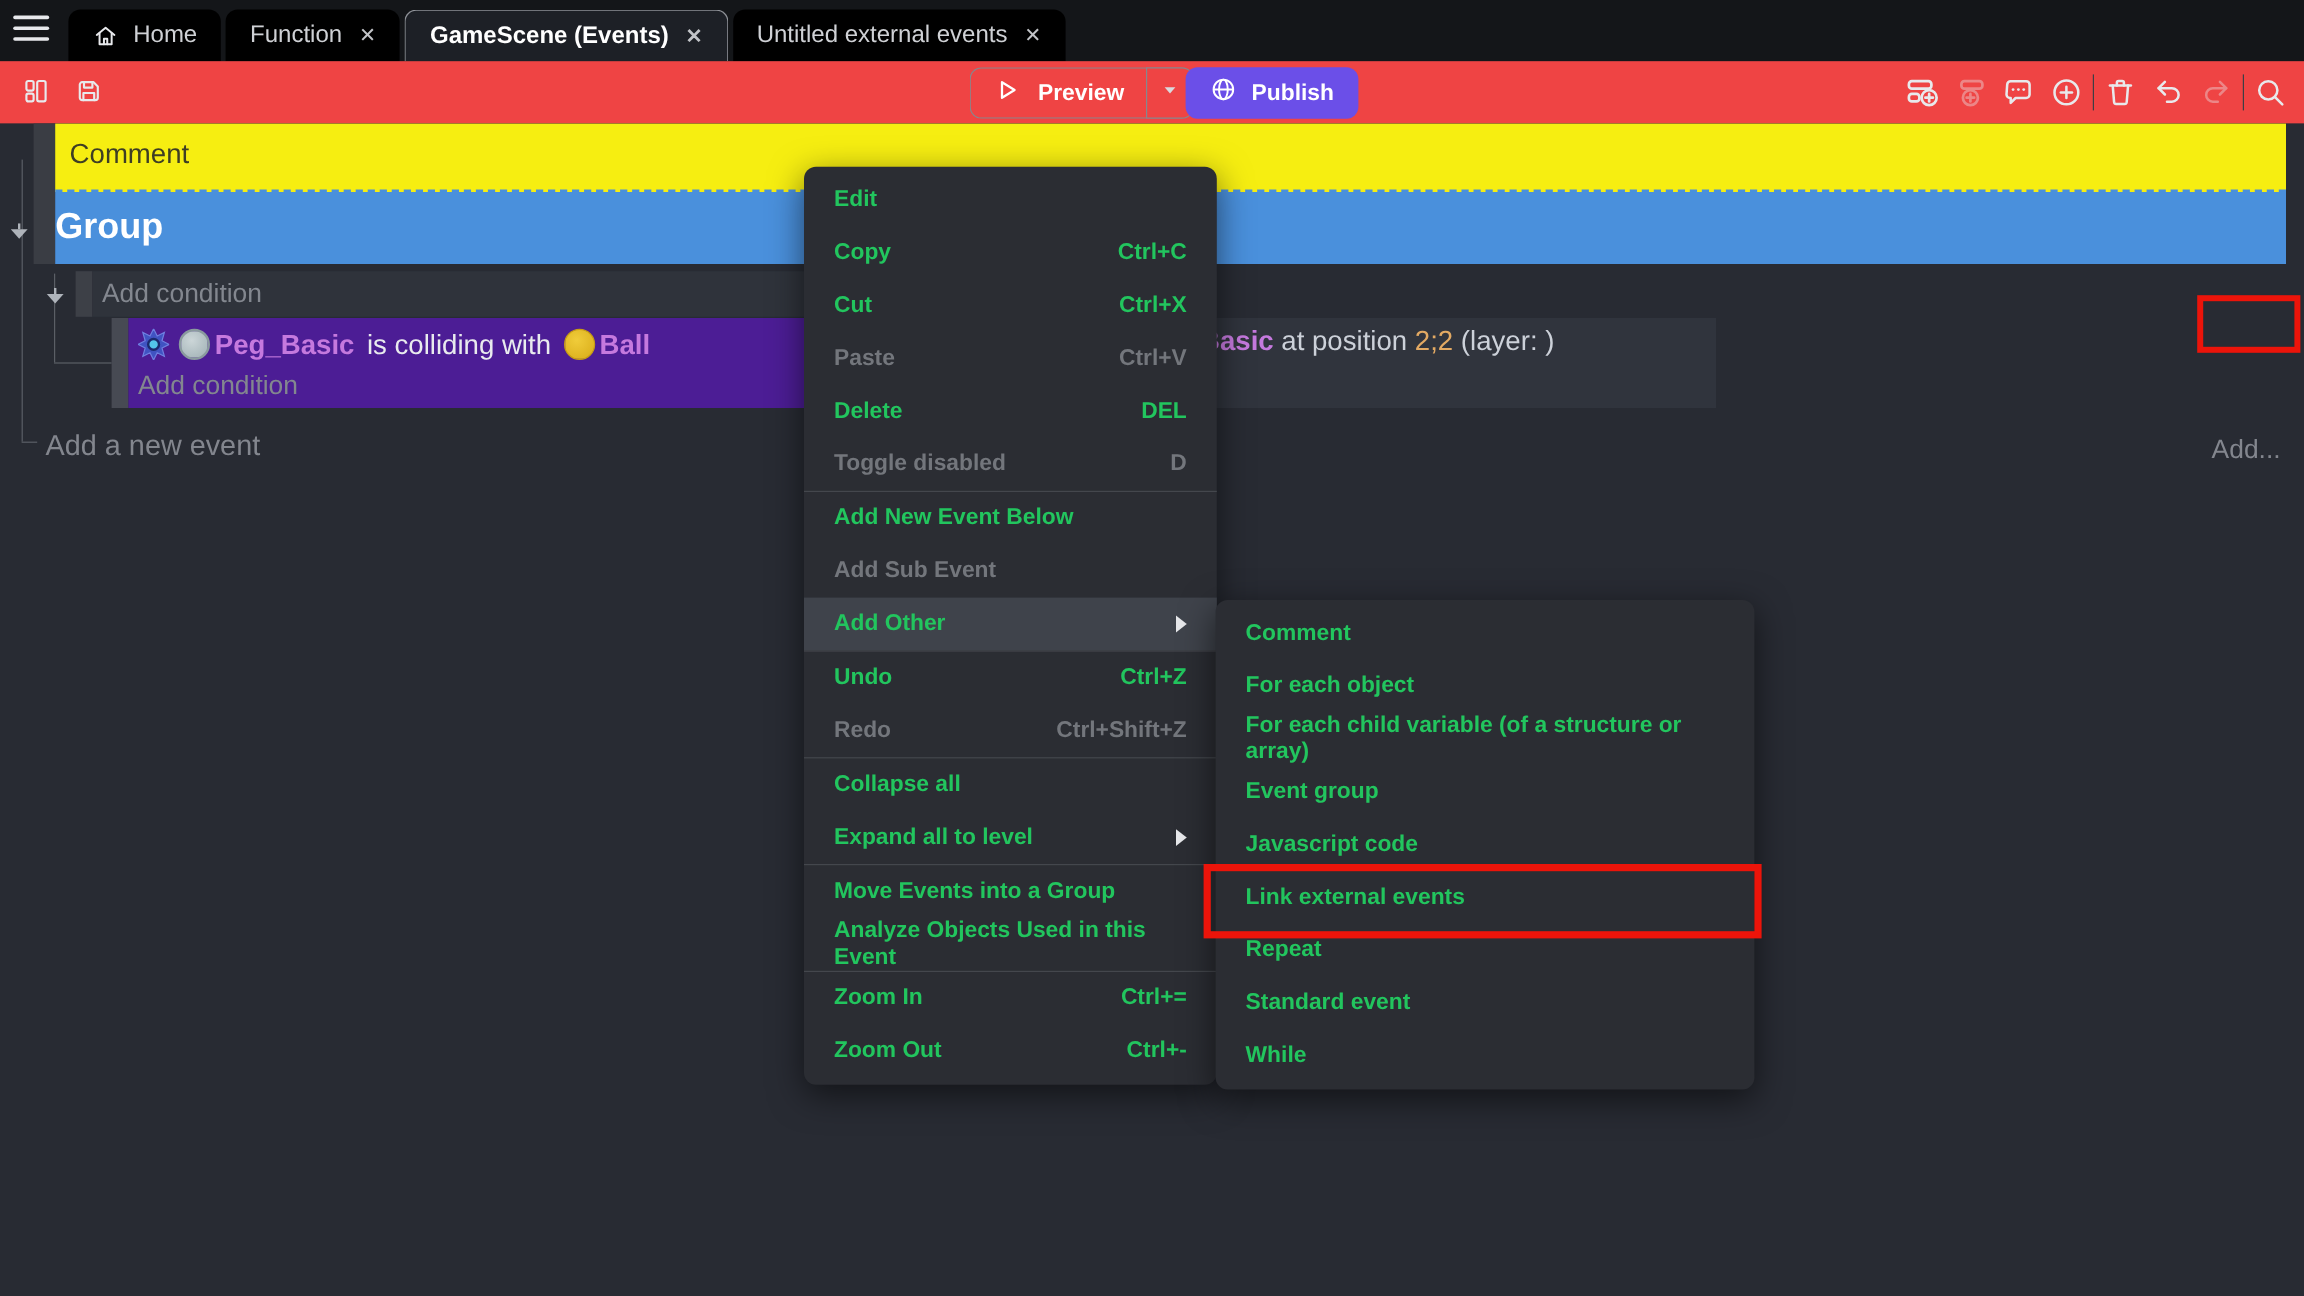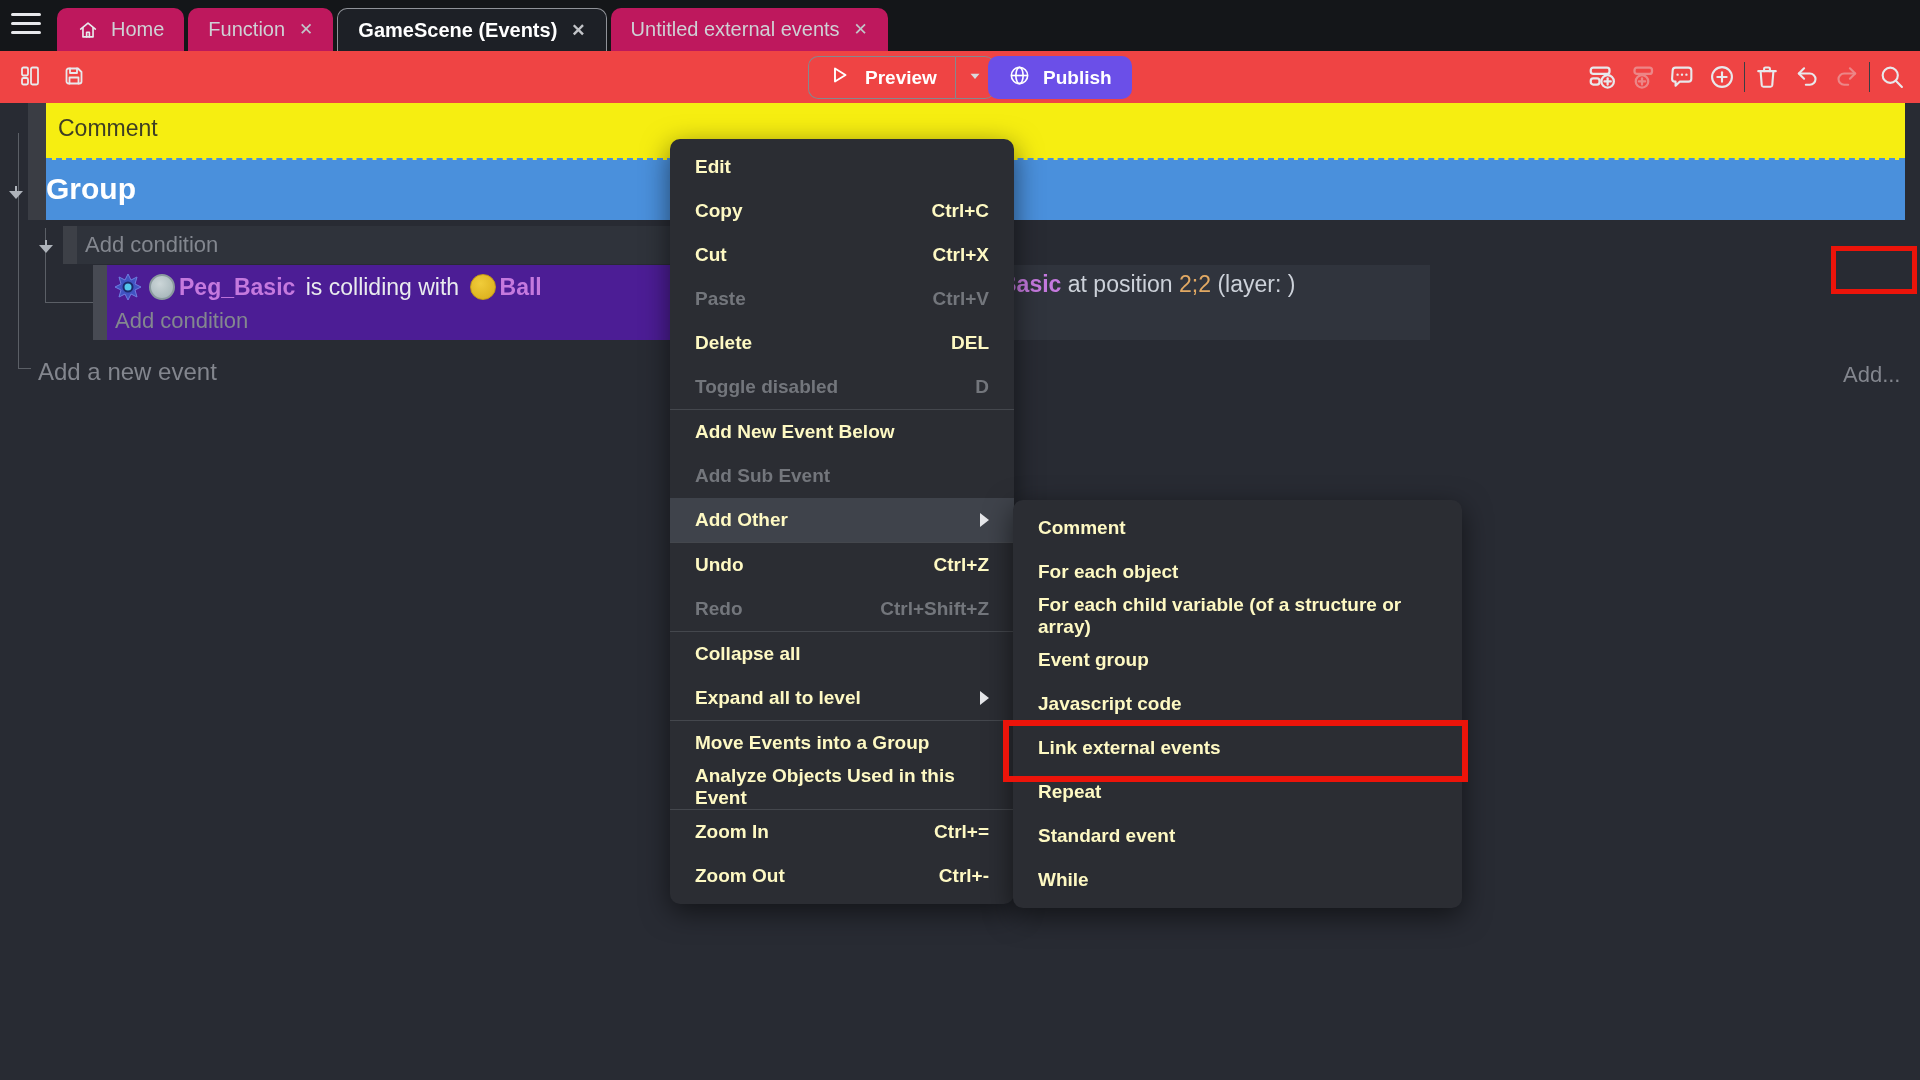--- a/index.html
+++ b/index.html
@@ -5,21 +5,21 @@
   * { margin:0; padding:0; box-sizing:border-box; }
   html,body { width:1920px; height:1080px; overflow:hidden; background:#282b33;
               font-family:"Liberation Sans", sans-serif; -webkit-font-smoothing:antialiased; }
 
   
   .tabbar { position:absolute; left:0; top:0; width:1920px; height:51px; background:#141619; }
   .hamburger { position:absolute; left:11px; top:13px; width:30px; height:24px; cursor:pointer; }
   .hamburger span { display:block; height:3px; background:#e8e9ec; border-radius:2px; margin-bottom:6px; }
   .tabs { position:absolute; left:57px; top:8px; display:flex; gap:4px; height:43px; }
   .tab { display:flex; align-items:center; gap:12px; padding:0 20px; height:43px;
-         background:#be185d; color:#cfd1d5; font-size:20px; border-radius:10px 10px 0 0; cursor:pointer; }
+         background:#000000; color:#cfd1d5; font-size:20px; border-radius:10px 10px 0 0; cursor:pointer; }
   .tab.active { background:#1d2026; color:#ffffff; font-weight:bold;
                 border:1px solid #8f9298; border-bottom:none; }
   .tab .ticon { display:flex; align-items:center; }
   .tab .close { font-size:17px; color:#c2c4c8; padding-left:2px; }
 
   
   .toolbar { position:absolute; left:0; top:51px; width:1920px; height:52px; background:#ef4444; }
   .tb-left { position:absolute; left:14px; top:9px; display:flex; gap:12px; }
   .tb-left .icon-btn { width:32px; height:32px; display:flex; align-items:center; justify-content:center; cursor:pointer; }
   .preview-group { position:absolute; left:808px; top:5px; display:flex; height:43px; }
@@ -63,21 +63,21 @@
 
   .add-new-event { position:absolute; left:38px; top:255px; font-size:24px; color:#83868e; cursor:pointer; }
   .add-btn { position:absolute; left:1843px; top:259px; font-size:22px; color:#83868e; cursor:pointer; }
 
   
   .ctx-menu { position:absolute; background:#2b2d33; border-radius:10px; padding:6px 0;
               box-shadow:0 8px 28px rgba(0,0,0,.55); z-index:10; }
   #context-menu { left:670px; top:139px; width:344px; }
   #add-other-submenu { left:1013px; top:500px; width:449px; z-index:11; }
   .menu-item { height:44px; display:flex; align-items:center; justify-content:space-between;
-               padding:0 25px; font-size:19px; font-weight:bold; color:#fef9c3; cursor:pointer; }
+               padding:0 25px; font-size:19px; font-weight:bold; color:#22c55e; cursor:pointer; }
   .menu-item.disabled { color:#73767c; cursor:default; }
   .menu-item.highlighted { background:#3f434b; }
   .mi-shortcut { font-weight:bold; }
   .mi-arrow { width:0; height:0; border-top:7px solid transparent; border-bottom:7px solid transparent;
               border-left:9px solid #e6e7ea; }
   .menu-divider { height:1px; background:#44474d; }
 
   
   .anno { position:absolute; z-index:20; pointer-events:none; }
   #anno-link { left:1003px; top:720px; width:465px; height:62px; border:6px solid #ec140a; }

